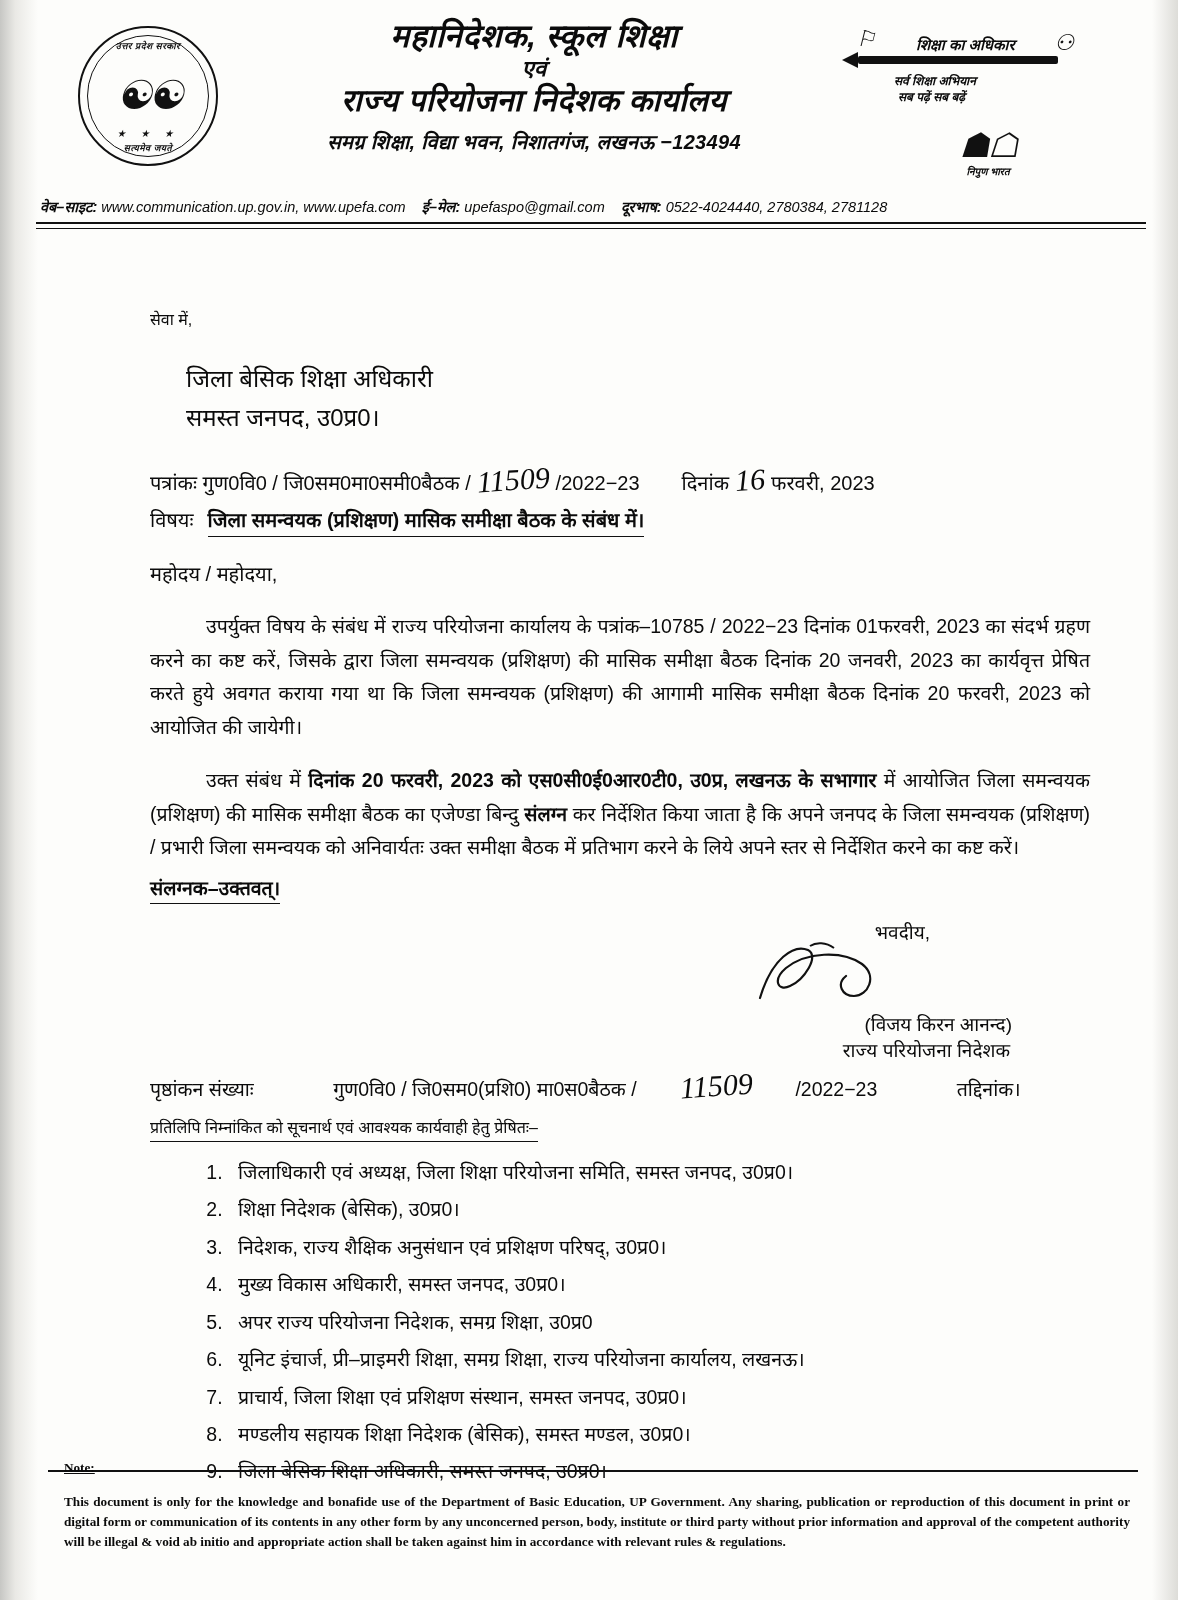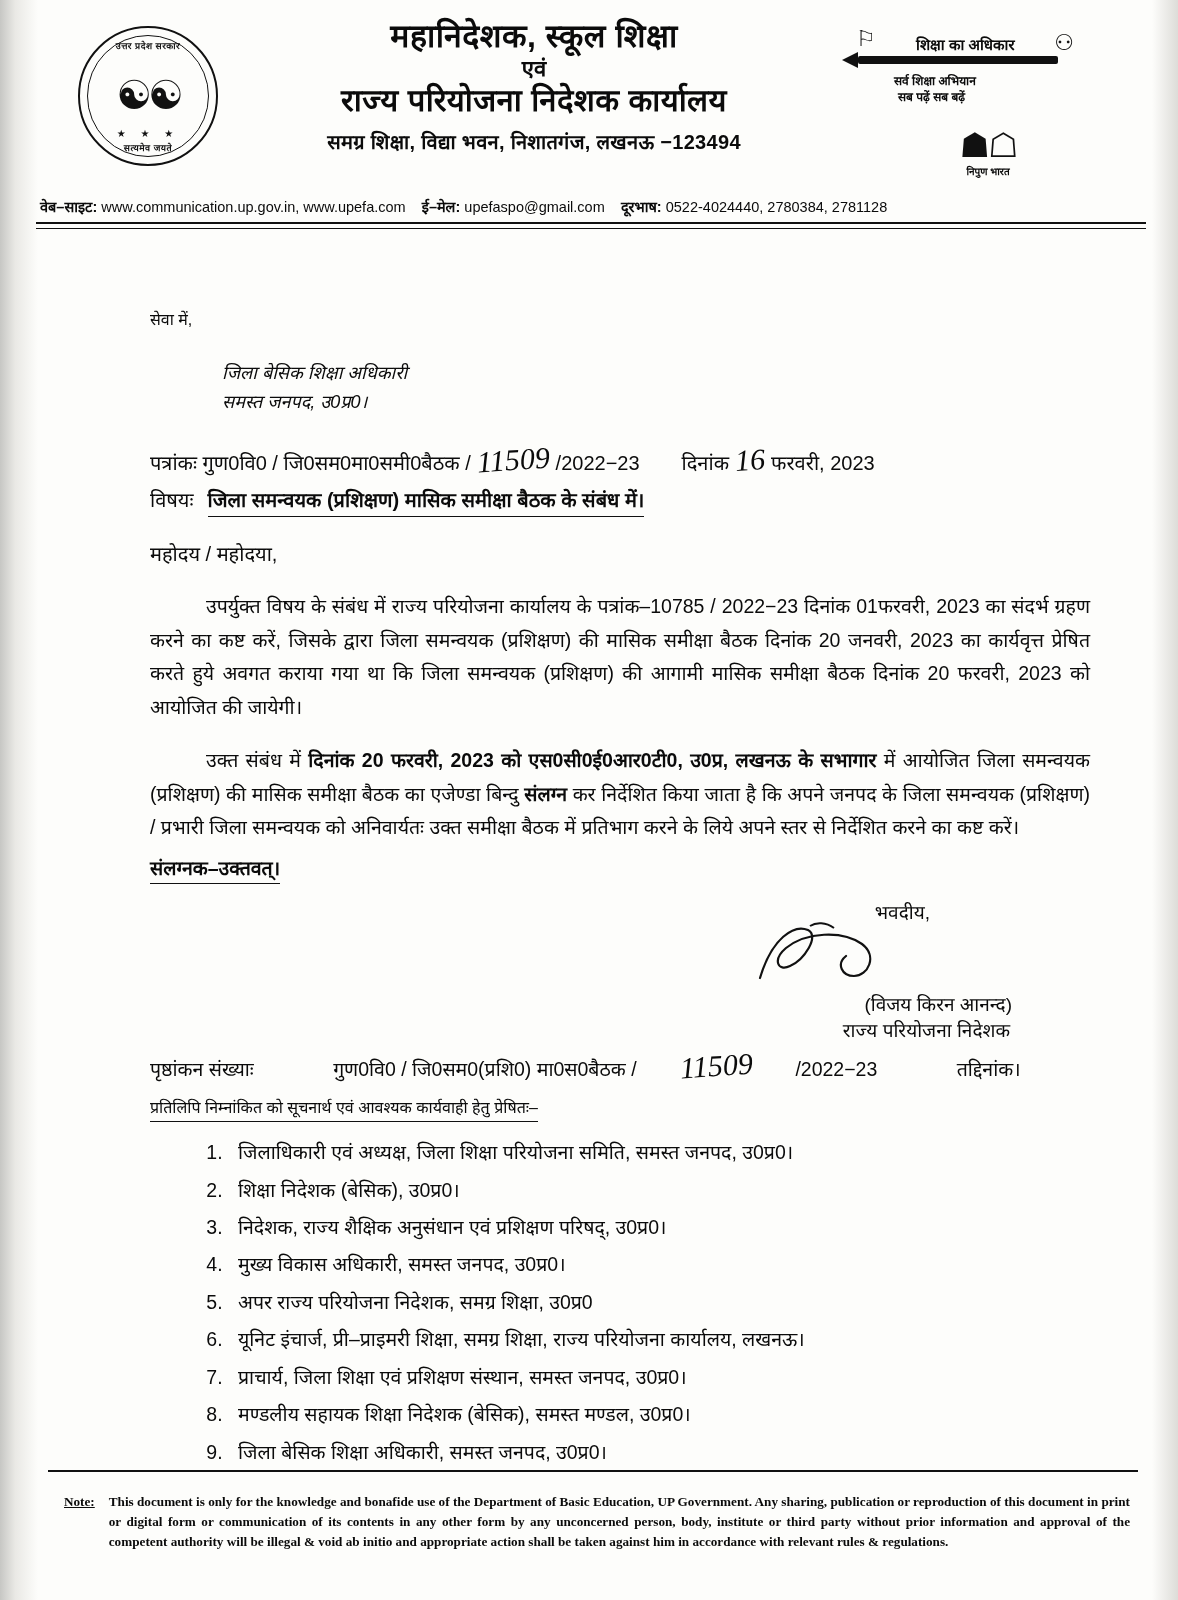--- a/index.html
+++ b/index.html
@@ -36,20 +36,21 @@
     opacity: .7;
     pointer-events: none;
   }
 
   
   .header {
     position: relative;
     padding: 18px 40px 0 40px;
     height: 250px;
     box-sizing: border-box;
+    font-style: italic;
   }
   .emblem {
     position: absolute;
     left: 78px;
     top: 26px;
     width: 140px;
     height: 140px;
   }
   .emblem .ring {
     position: absolute;
@@ -224,24 +225,23 @@
   
   .body {
     position: relative;
     padding: 58px 88px 0 150px;
     font-size: 19px;
     line-height: 1.55;
   }
   .to-line { font-size: 16px; }
   .addr {
     margin-top: 26px;
-    margin-left: 72px;
-    font-size: 18px;
+    margin-left: 36px;
+    font-size: 24px;
     line-height: 1.65;
-    font-style: italic;
   }
 
   .ref-row {
     margin-top: 28px;
     display: flex;
     align-items: baseline;
     font-size: 20px;
   }
   .ref-row .handnum {
     font-family: "Liberation Serif", serif;
@@ -370,20 +370,21 @@
     left: 64px;
     right: 48px;
     bottom: 48px;
     display: flex;
     gap: 14px;
     font-family: "Liberation Serif", serif;
     font-size: 13.2px;
     line-height: 1.52;
     font-weight: bold;
     text-align: justify;
+    flex-direction: column;
   }
   .note .note-label {
     text-decoration: underline;
     white-space: nowrap;
   }
 </style>
 </head>
 <body>
 
 <div class="page">

